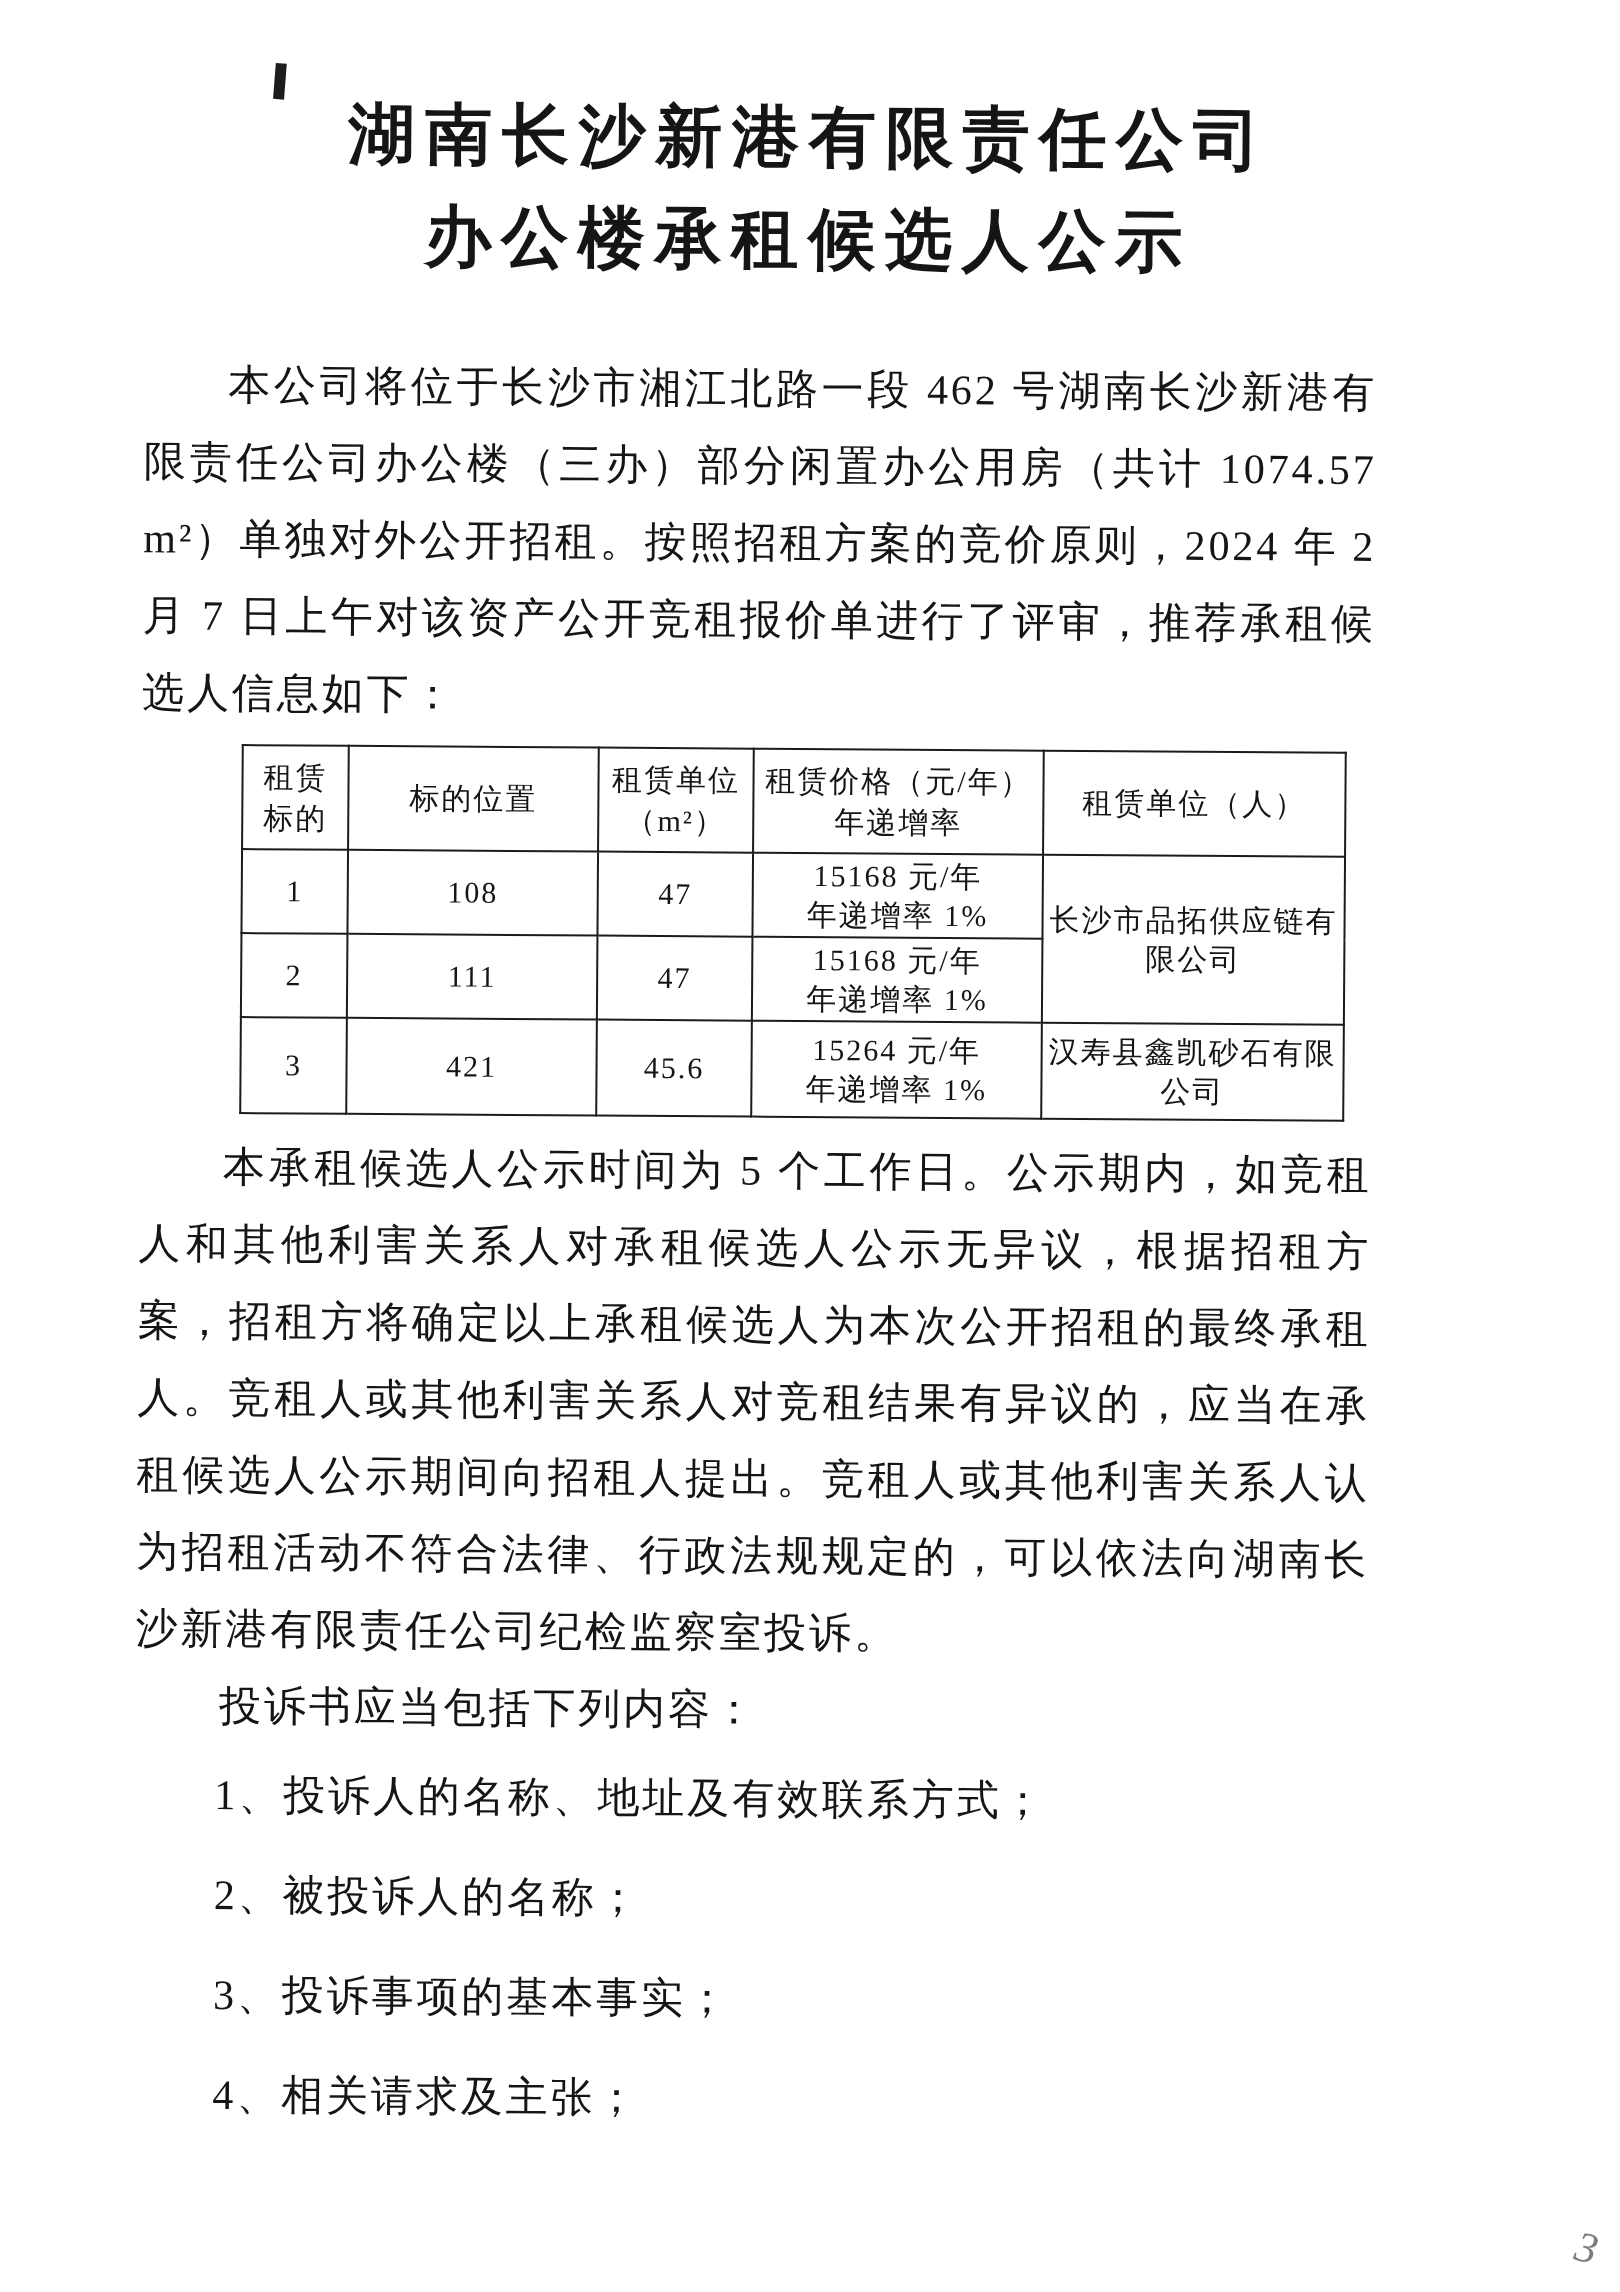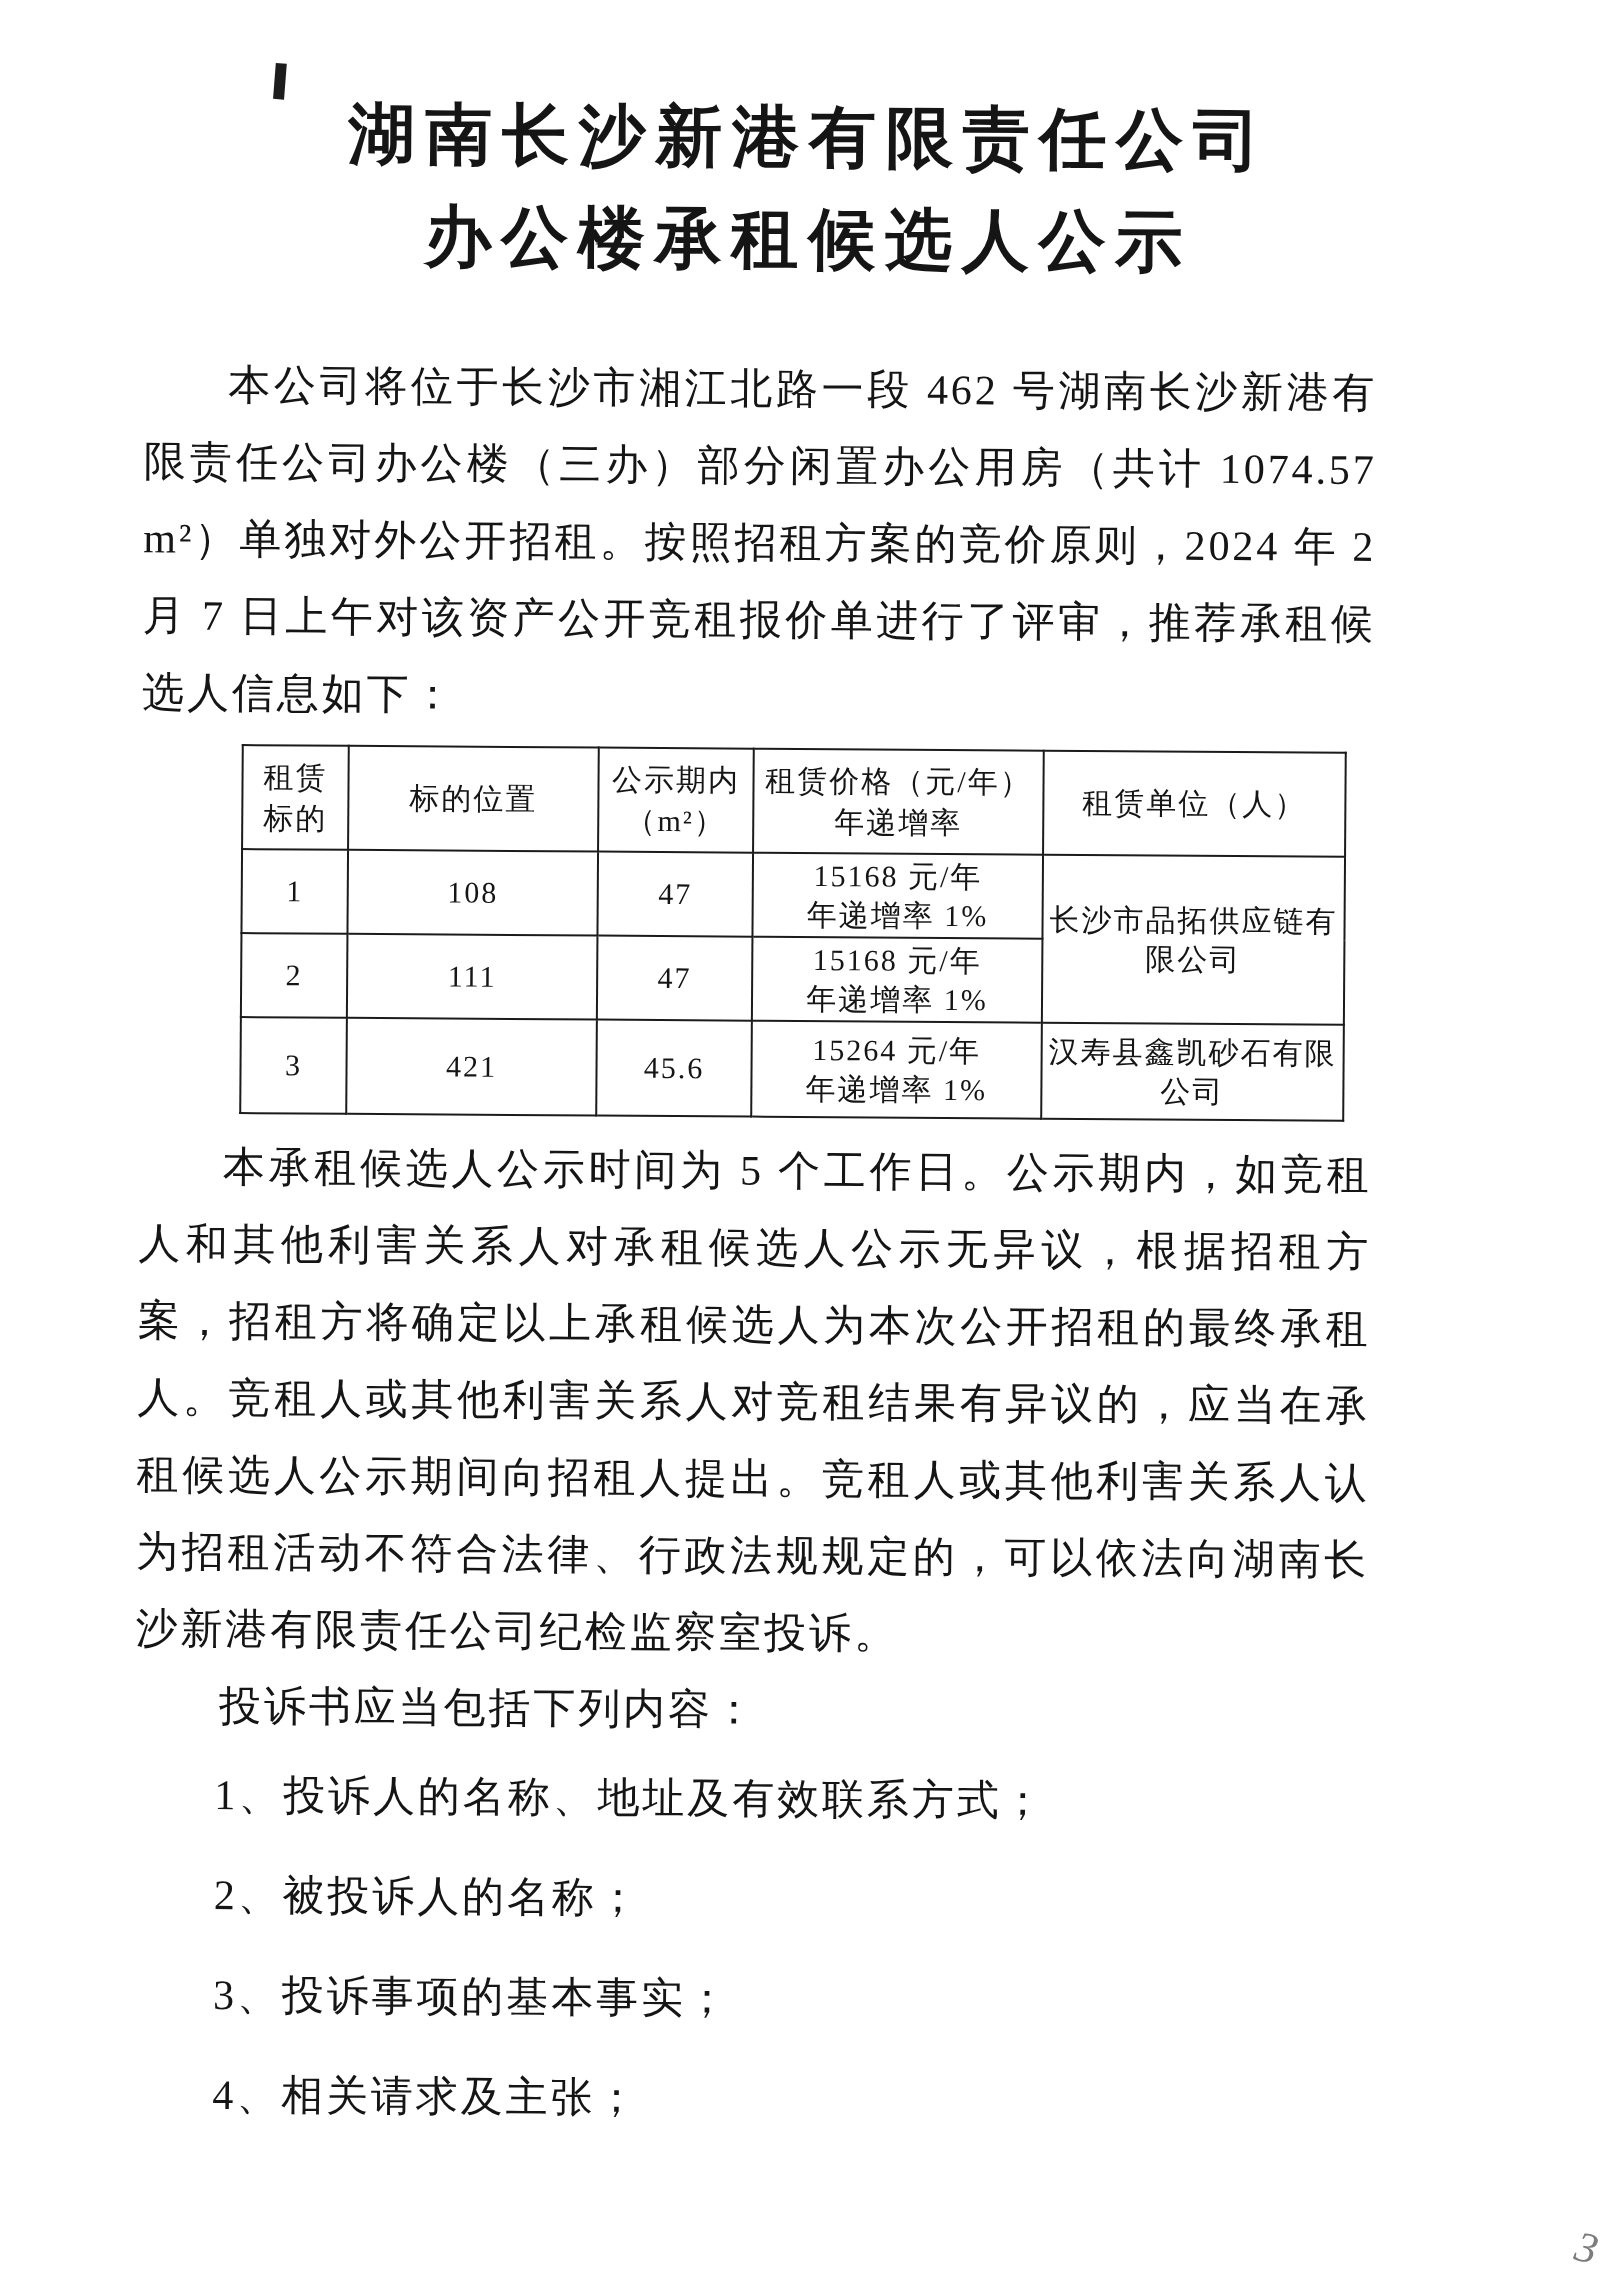--- a/index.html
+++ b/index.html
@@ -111,21 +111,21 @@
           <col class="col-tenant">
       </colgroup>
       <thead>
         <tr>
           <th>
             <div>租赁</div>
             <div>标的</div>
           </th>
           <th>标的位置</th>
           <th>
-            <div>公示期内</div>
+            <div>租赁单位</div>
             <div>（m²）</div>
           </th>
           <th>
             <div>租赁价格（元/年）</div>
             <div>年递增率</div>
           </th>
           <th>租赁单位（人）</th>
         </tr>
       </thead>
       <tbody>

